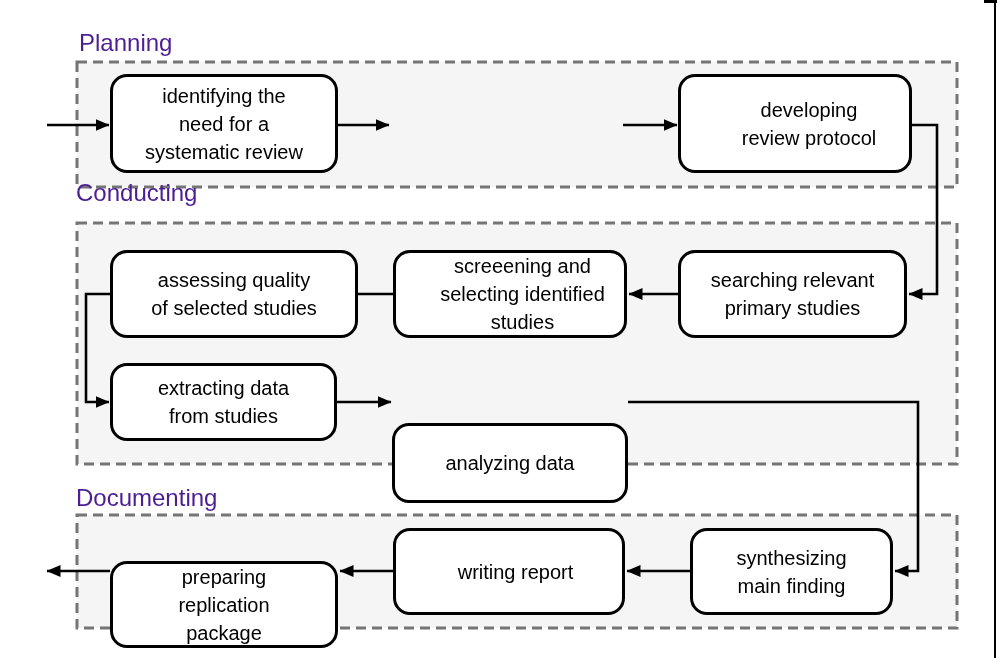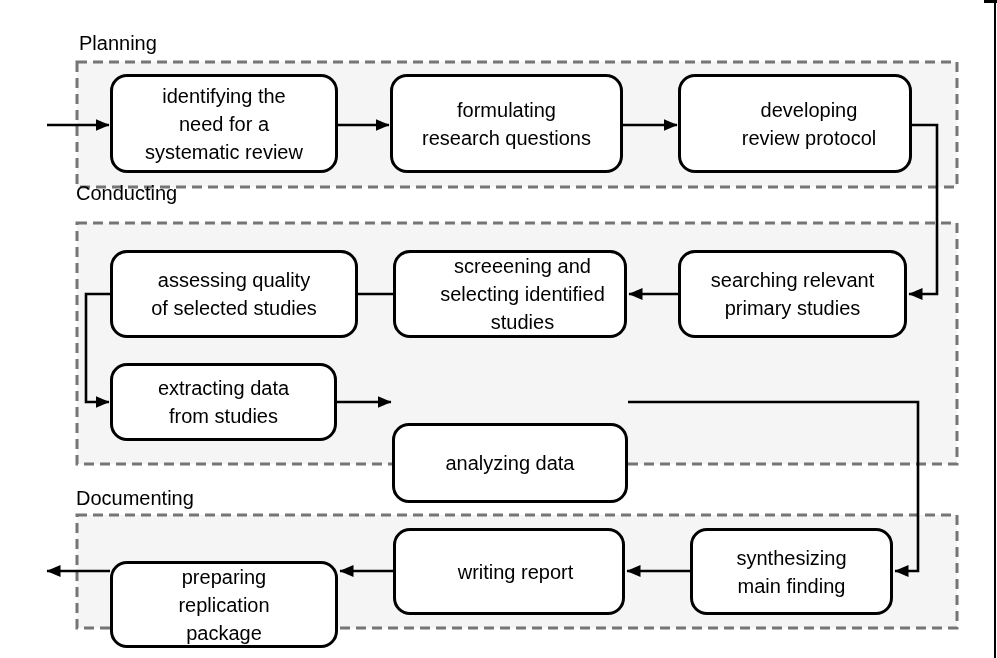--- a/index.html
+++ b/index.html
@@ -14,23 +14,23 @@
   #flow-svg {
     position: absolute;
     left: 0; top: 0;
     width: 997px; height: 658px;
     z-index: 1;
     pointer-events: none;
   }
   .section-label {
     position: absolute;
     z-index: 2;
-    font-size: 20px;
+    font-size: 24px;
     line-height: 24px;
-    color: #000000;
+    color: #4c1d95;
     white-space: nowrap;
   }
   .node {
     position: absolute;
     z-index: 3;
     box-sizing: border-box;
     background: #ffffff;
     border: 3px solid #000000;
     border-radius: 17px;
     display: flex;
@@ -94,22 +94,20 @@
     <path d="M984,1.5 L997,1.5" stroke="#000000" stroke-width="3" fill="none"></path>
   </svg>
 
   <div class="section-label lbl-planning">Planning</div>
   <div class="section-label lbl-conducting">Conducting</div>
   <div class="section-label lbl-documenting">Documenting</div>
 
   <div class="node n0">identifying the
 need for a
 systematic review</div>
-  <div class="node n1">formulating
-research questions</div>
   <div class="node n2">developing
 review protocol</div>
   <div class="node n3">searching relevant
 primary studies</div>
   <div class="node n4">screeening and
 selecting identified
 studies</div>
   <div class="node n5">assessing quality
 of selected studies</div>
   <div class="node n6">extracting data

